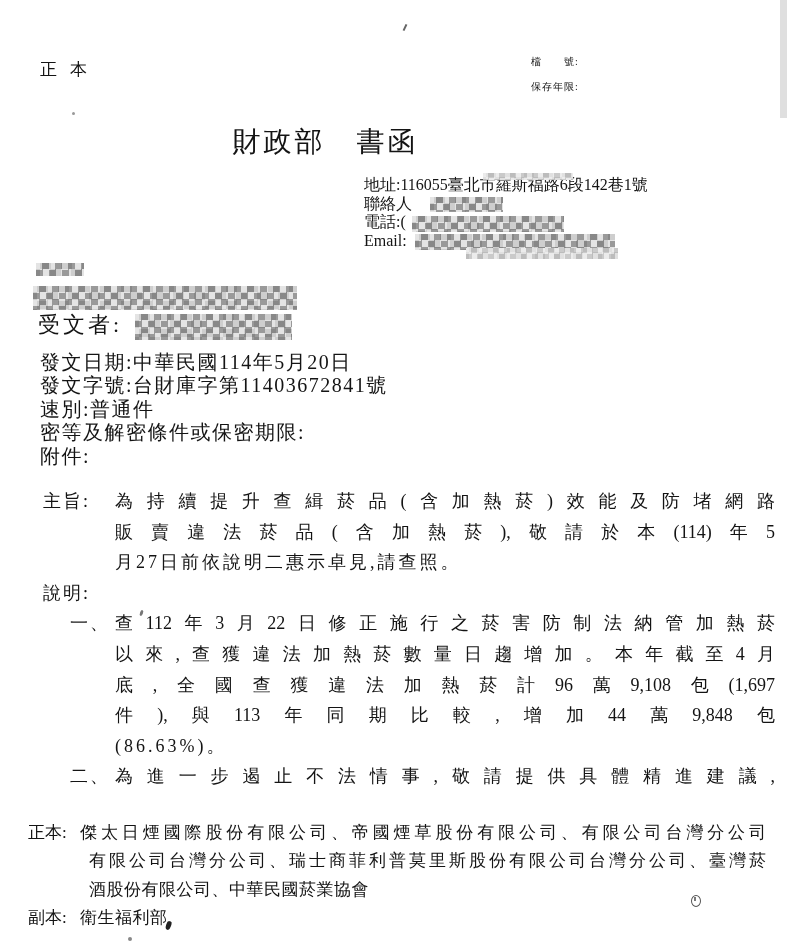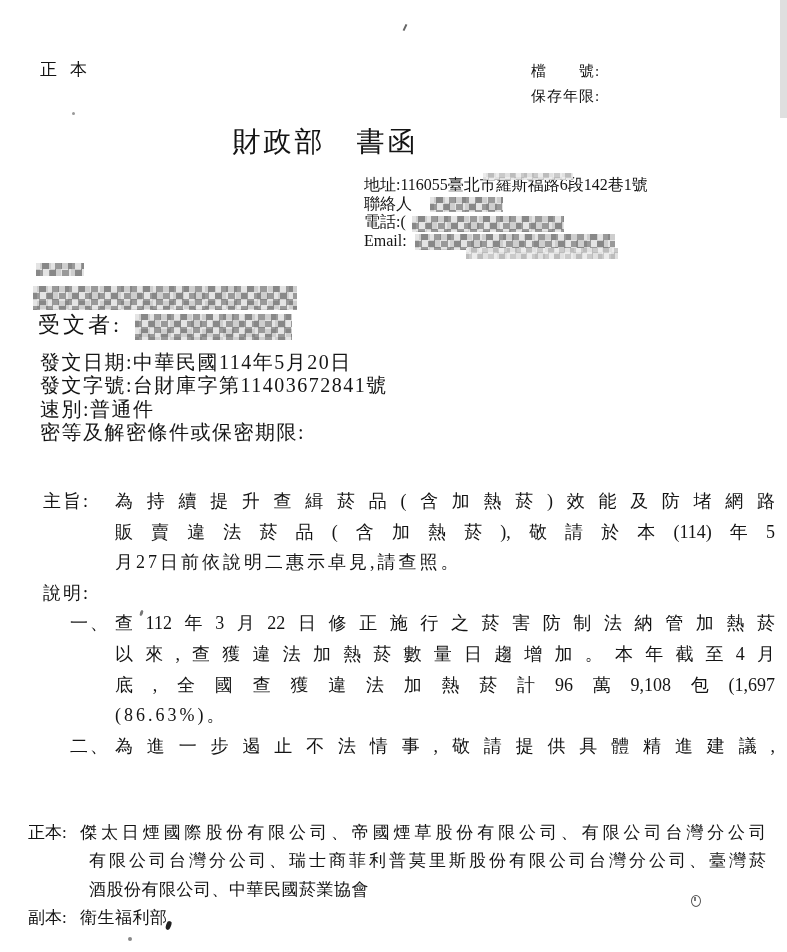--- a/index.html
+++ b/index.html
@@ -7,21 +7,21 @@
     width:787px;height:952px;position:relative;overflow:hidden;
     font-family:"Liberation Serif","DejaVu Serif",serif;
     color:#141414;
   }
   .abs{position:absolute;}
 
   
   #copy-stamp{left:40px;top:58px;font-size:17px;letter-spacing:13px;font-weight:400;}
 
   
-  #file-block{left:531px;top:59px;font-size:15px;line-height:25px;letter-spacing:1px;}
+  #file-block{left:531px;top:49px;font-size:10px;line-height:25px;letter-spacing:1px;}
 
   
   #doc-title{left:0;top:123px;width:651px;text-align:center;font-size:28px;letter-spacing:3px;}
 
   
   #sender-block{left:364px;top:176px;font-size:16px;line-height:18.6px;white-space:nowrap;}
   .px{
     display:inline-block;vertical-align:middle;
     background:
       repeating-conic-gradient(rgba(85,85,85,.55) 0% 25%, rgba(215,215,215,.45) 0% 50%) 0 0/13px 13px,
@@ -105,40 +105,42 @@
 <div class="abs" id="recipient-line">
   <span>受文者:</span>
   <span class="px" style="width:157px;height:26px;margin-left:4px;"></span>
 </div>
 
 <div class="abs" id="meta-block">
   <div>發文日期:中華民國114年5月20日</div>
   <div>發文字號:台財庫字第11403672841號</div>
   <div>速別:普通件</div>
   <div>密等及解密條件或保密期限:</div>
+  <div>附件:</div>
 </div>
 
 <div class="abs" id="body-block">
   <div class="row">
     <div class="sub-label">主旨:</div>
     <div class="lines">
       <div class="ln jl">為持續提升查緝菸品(含加熱菸)效能及防堵網路</div>
       <div class="ln jl">販賣違法菸品(含加熱菸),敬請於本(114)年5</div>
       <div class="ln">月27日前依說明二惠示卓見,請查照。</div>
     </div>
   </div>
 
   <div class="expl-label">說明:</div>
 
   <div class="item">
     <div class="item-no">一、</div>
     <div class="lines">
       <div class="ln jl">查112年3月22日修正施行之菸害防制法納管加熱菸</div>
       <div class="ln jl">以來,查獲違法加熱菸數量日趨增加。本年截至4月</div>
       <div class="ln jl">底,全國查獲違法加熱菸計96萬9,108包(1,697</div>
+      <div class="ln jl">件),與113年同期比較,增加44萬9,848包</div>
       <div class="ln">(86.63%)。</div>
     </div>
   </div>
 
   <div class="item">
     <div class="item-no">二、</div>
     <div class="lines">
       <div class="ln jl">為進一步遏止不法情事,敬請提供具體精進建議,</div>
     </div>
   </div>

